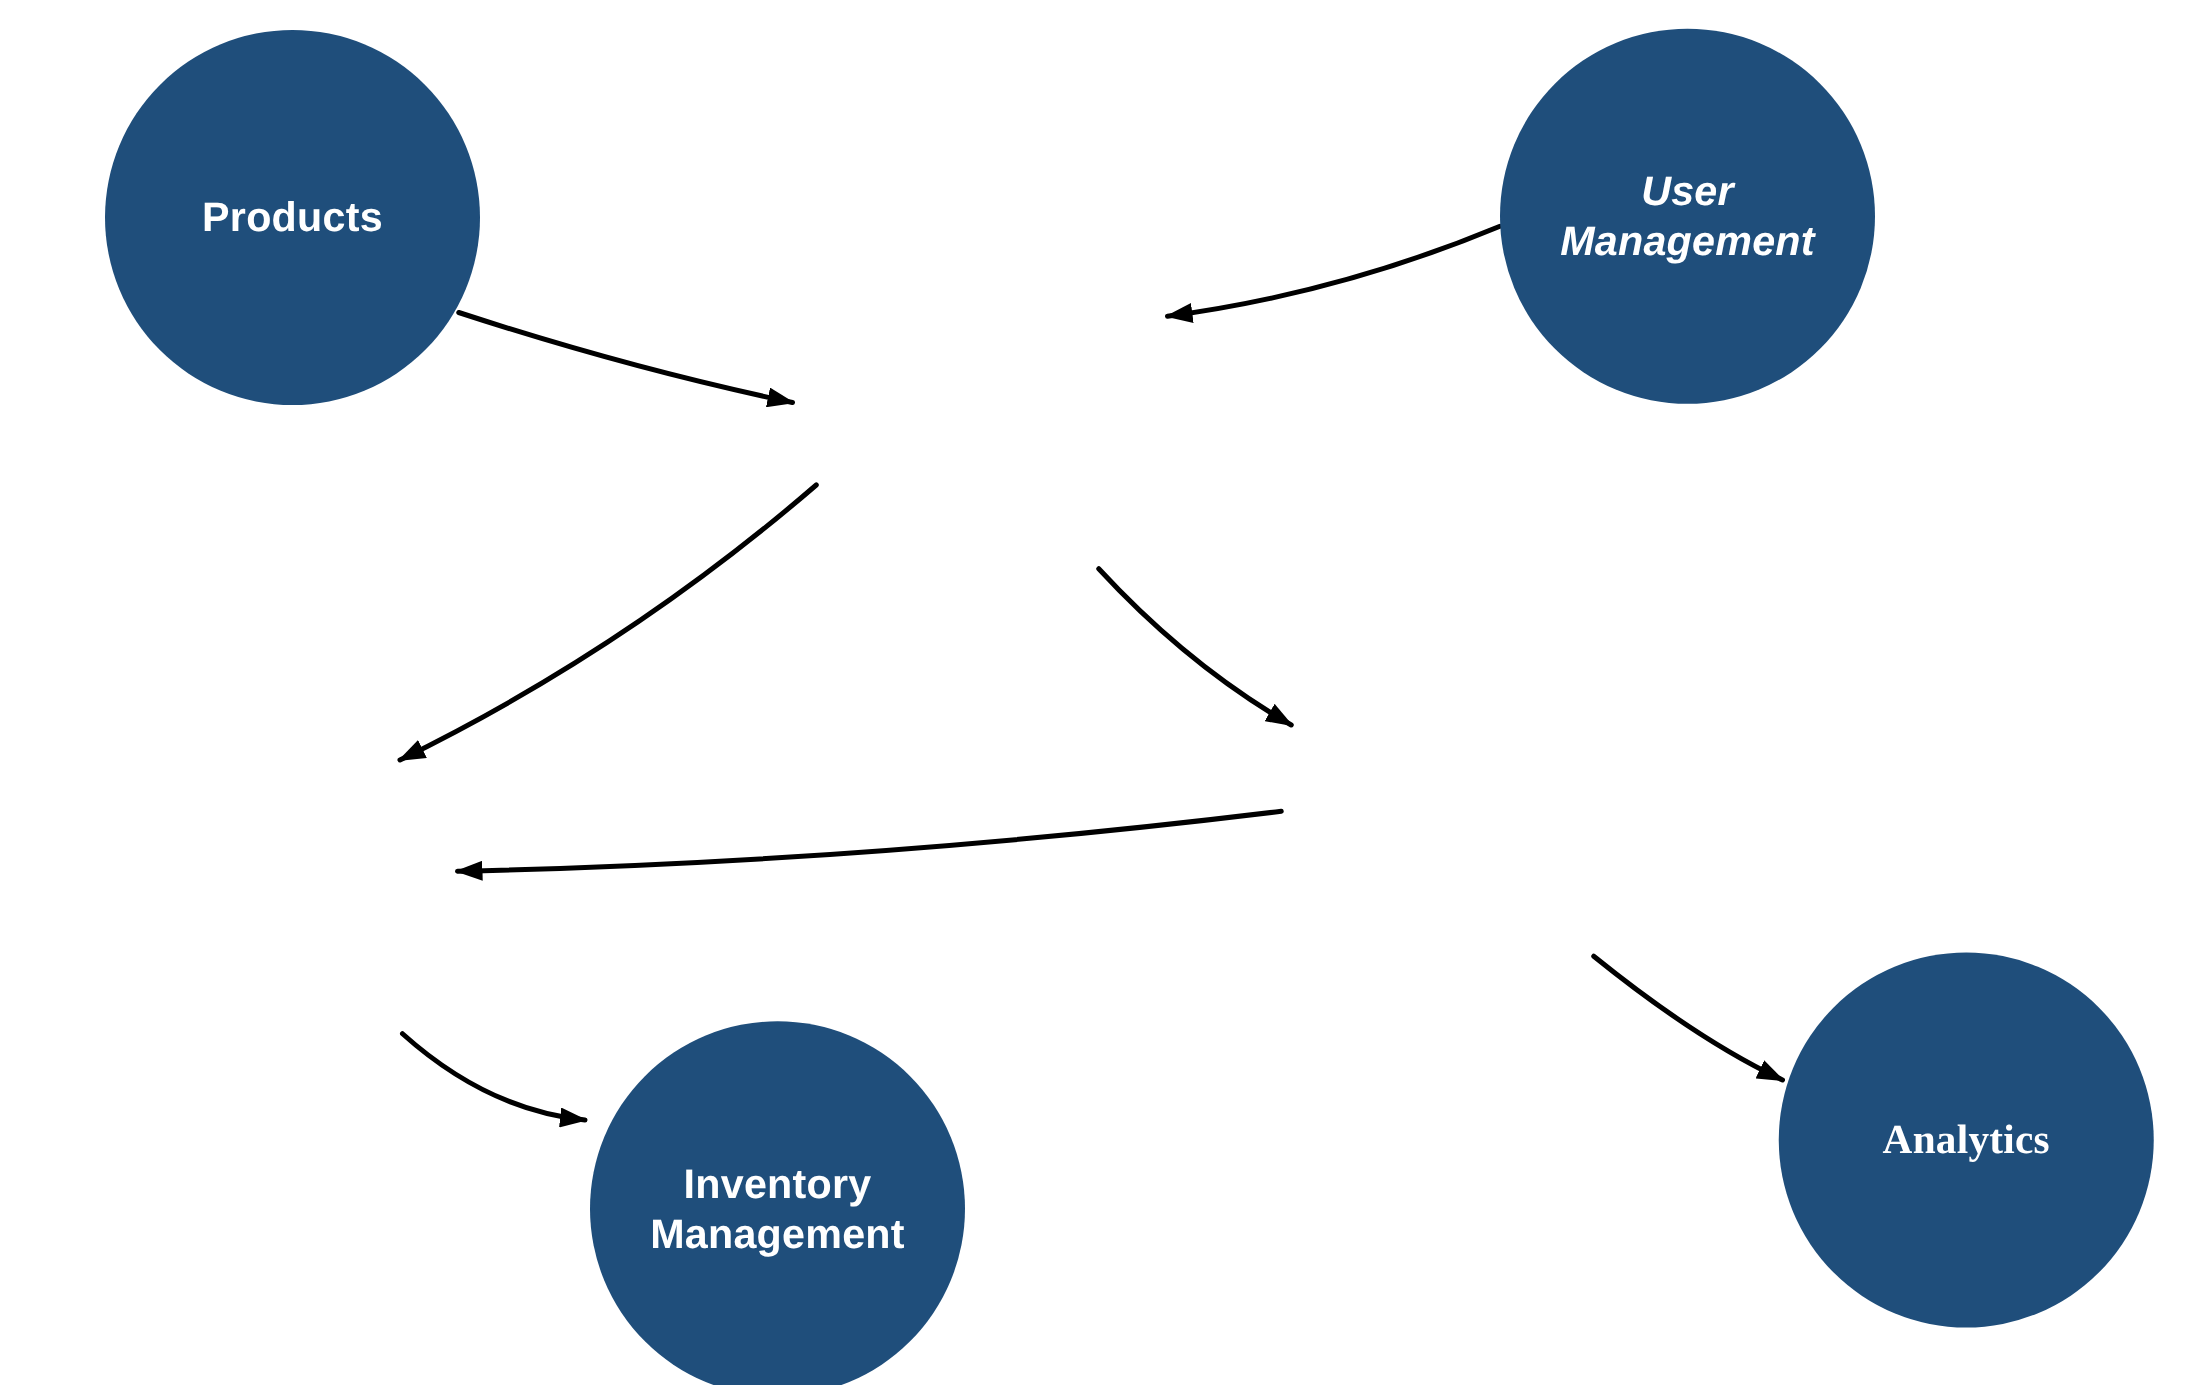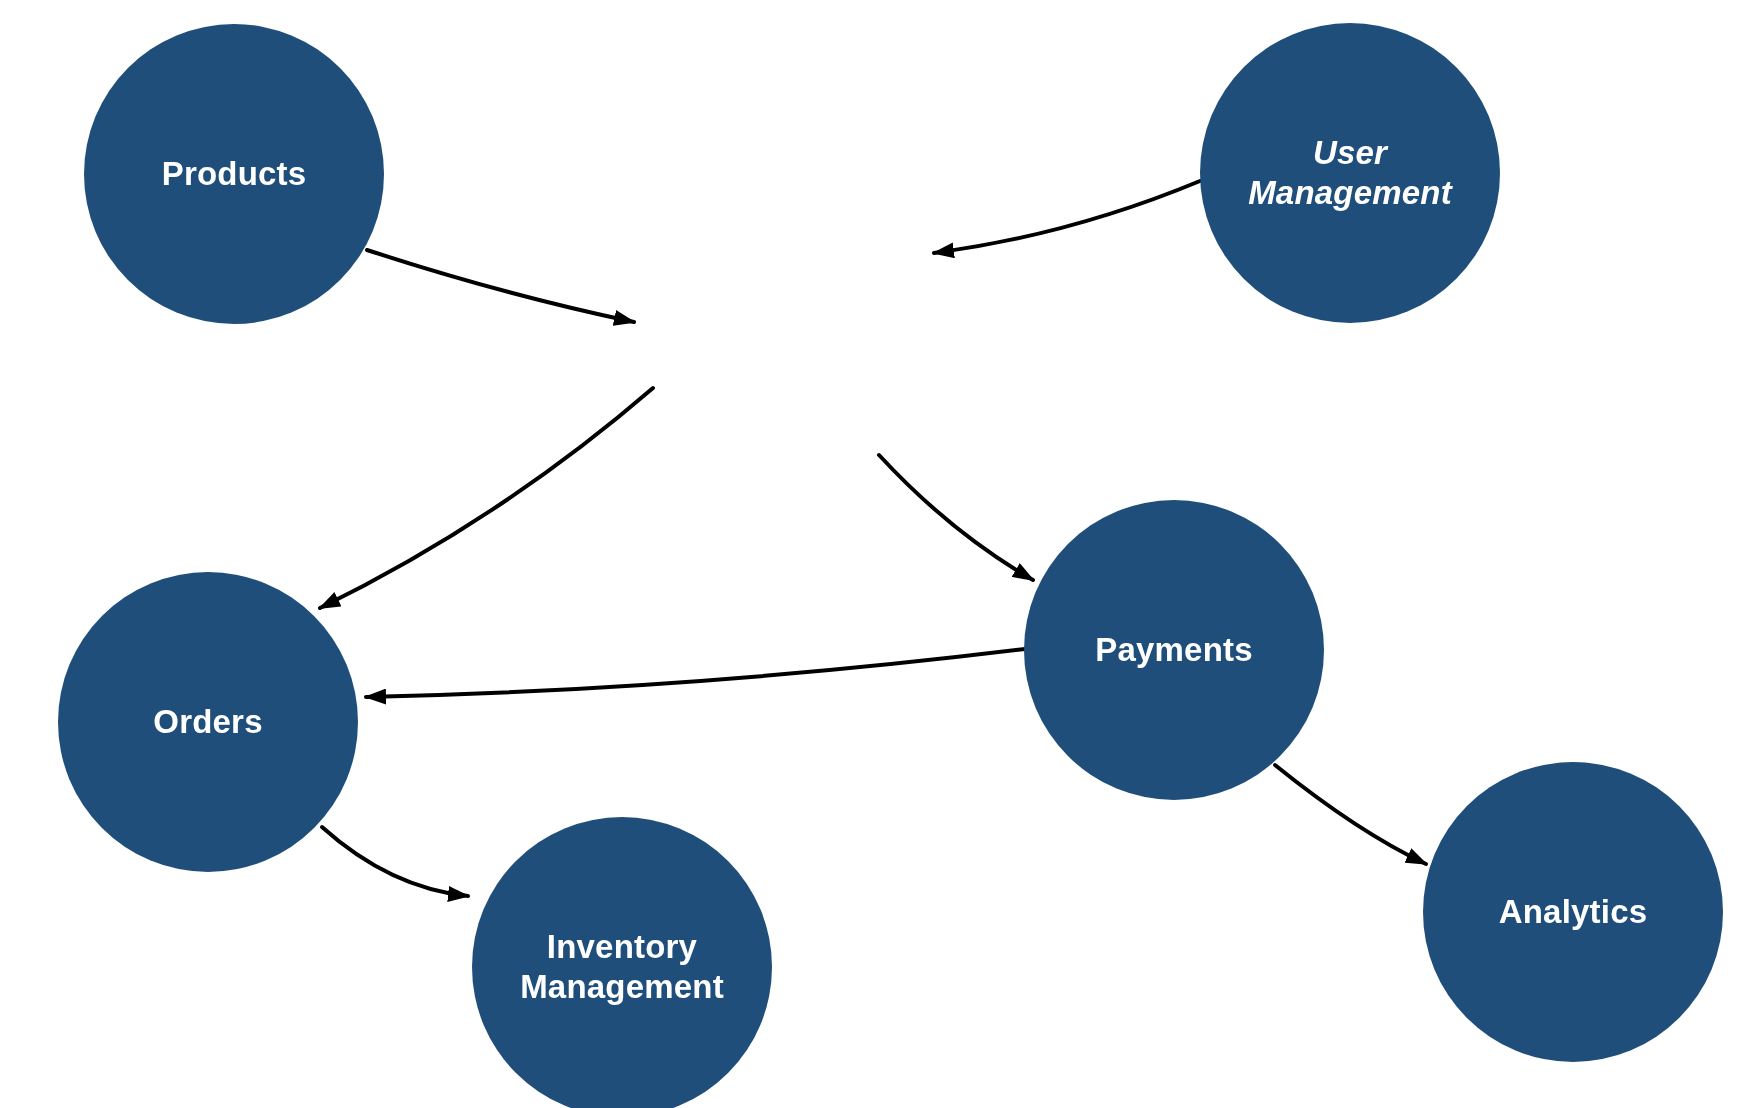--- a/index.html
+++ b/index.html
@@ -52,21 +52,21 @@
     letter-spacing: 0.2px;
     user-select: none;
   }
   
   .node-products             { left: 84px;   top: 24px;  }
   .node-user-management      { left: 1200px; top: 23px; font-style: italic;  }
   .node-checkout             { left: 642px;  top: 180px; }
   .node-orders               { left: 58px;   top: 572px; }
   .node-payments             { left: 1024px; top: 500px; }
   .node-inventory-management { left: 472px;  top: 817px; }
-  .node-analytics            { left: 1423px; top: 762px; }
+  .node-analytics            { left: 1423px; top: 762px; font-family: Liberation Serif, serif; }
 </style>
 </head>
 <body>
 
 <div class="canvas">
 
   <svg class="edges-layer" viewBox="0 0 1750 1108" xmlns="http://www.w3.org/2000/svg">
     <defs>
       <marker id="arrowhead" viewBox="0 0 22 16" refX="20" refY="8" markerUnits="userSpaceOnUse" markerWidth="22" markerHeight="16" orient="auto">
         <path d="M0,0 L22,8 L0,16 Z" fill="#000000"></path>
@@ -91,27 +91,21 @@
   <div class="node node-products">
     <span class="label">Products</span>
   </div>
 
   <div class="node node-user-management">
     <span class="label">User
 Management</span>
   </div>
 
 
-  <div class="node node-orders">
-    <span class="label">Orders</span>
-  </div>
 
-  <div class="node node-payments">
-    <span class="label">Payments</span>
-  </div>
 
   <div class="node node-inventory-management">
     <span class="label">Inventory
 Management</span>
   </div>
 
   <div class="node node-analytics">
     <span class="label">Analytics</span>
   </div>
 

